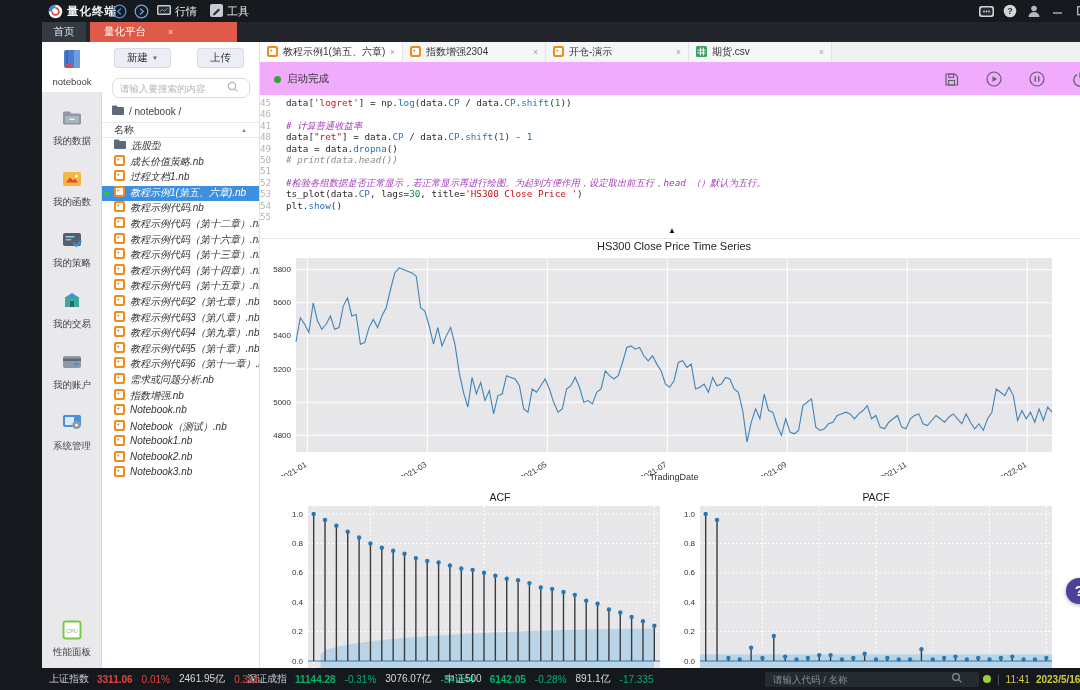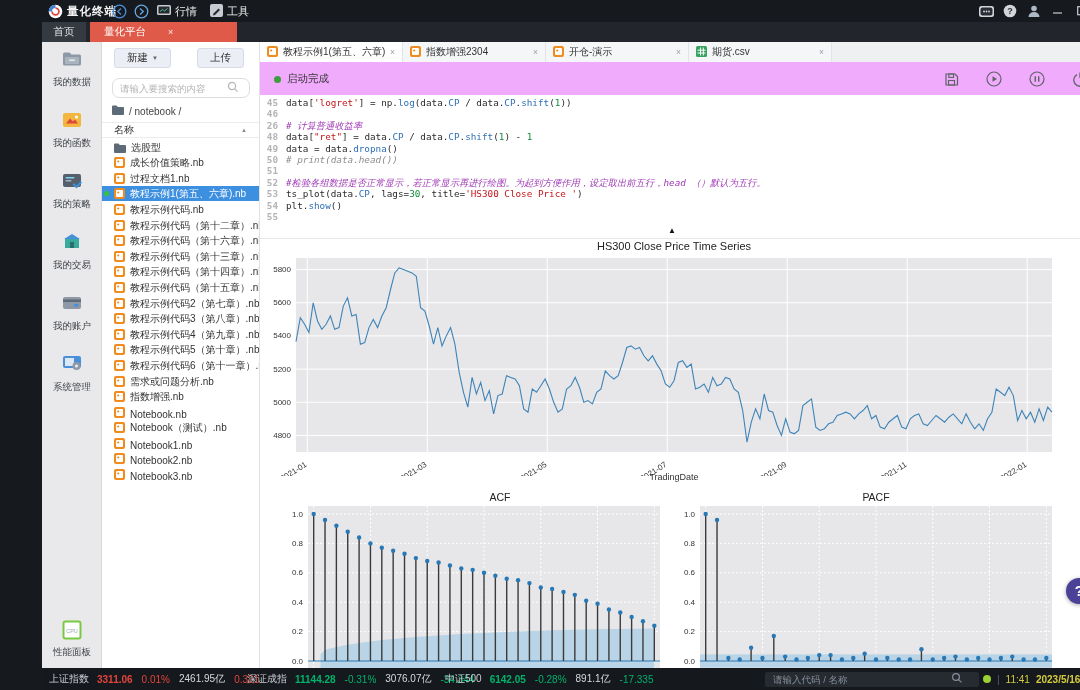--- a/index.html
+++ b/index.html
@@ -38,21 +38,21 @@
     font-size:10.5px; color:#333; display:flex; align-items:center; gap:4px; }
   .fp-caret { font-size:6px; color:#666; }
   .fp-search { position:absolute; left:10px; top:36px; width:138px; height:20px; border:1px solid #ddd; border-radius:7px; display:flex; align-items:center; }
   .fp-search input { border:none; outline:none; width:114px; font-size:9.5px; color:#333; padding-left:7px; background:transparent; }
   .fp-search input::placeholder { color:#b5b5b9; }
   .fp-crumb { position:absolute; left:10px; top:63px; display:flex; align-items:center; gap:5px; font-size:10px; color:#444; }
   .fp-header { position:absolute; left:0; top:80px; width:157px; height:16px; border-top:1px solid #ececec; border-bottom:1px solid #ececec;
     display:flex; align-items:center; justify-content:space-between; padding:0 12px 0 12px; font-size:10px; color:#333; }
   .fp-sort { font-size:6px; color:#888; }
   .fp-list { position:absolute; left:0; top:97px; width:157px; }
-  .file-row { height:15.6px; display:flex; align-items:flex-end; gap:5px; padding-left:12px; font-size:10px; color:#333; white-space:nowrap; position:relative; cursor:default; }
+  .file-row { height:15.6px; display:flex; align-items:flex-start; gap:5px; padding-left:12px; font-size:10px; color:#333; white-space:nowrap; position:relative; cursor:default;font-style:italic; }
   .file-row .fname { overflow:hidden; text-overflow:clip; }
   .file-row.selected { background:#3d8fe0; color:#fff; }
   .file-row.selected .seldot { position:absolute; left:2px; top:5.5px; width:5px; height:5px; border-radius:50%; background:#35c435; }
 
   
   .nbarea { position:absolute; left:218px; top:42px; width:854px; height:626px; background:#fff; }
   .nbtabs { position:absolute; left:0; top:0; width:854px; height:20px; background:#eef0f2; display:flex; }
   .nbtab { width:143px; height:20px; display:flex; align-items:center; gap:5px; padding:0 7px;
     background:#f5f6f8; border-right:1px solid #e2e4e8; font-size:10px; color:#333; cursor:default; }
   .nbtab .tlab { flex:1; overflow:hidden; white-space:nowrap; }
@@ -61,21 +61,21 @@
   .nbtoolbar { position:absolute; left:0; top:20px; width:854px; height:33px; background:#f0abfc; }
   .nb-status { position:absolute; left:14px; top:10px; display:flex; align-items:center; gap:6px; font-size:10.5px; color:#333; }
   .nb-status .dot { width:7px; height:7px; border-radius:50%; background:#3c9e3c; }
   .nb-actions { position:absolute; right:26px; top:9px; display:flex; gap:27px; }
   .nb-actions .abtn { width:16px; height:16px; display:flex; align-items:center; justify-content:center; }
 
   
   .editor { position:absolute; left:0; top:53px; width:840px; height:129px; background:#fff;
     font-family:"DejaVu Sans Mono","Liberation Mono",monospace; font-size:9.3px; padding-top:2px; }
   .code-line { height:11.4px; line-height:11.4px; display:flex; white-space:pre; }
-  .gutter { width:26px; text-align:right; color:#b4b4b8; padding-right:8px; flex-shrink:0;font-weight:bold; }
+  .gutter { width:26px; color:#b4b4b8; padding-right:8px; flex-shrink:0; }
   .tok-p { color:#2b2b2b; } .tok-s { color:#c5161d; } .tok-f { color:#2f6fb5; }
   .tok-n { color:#118a3c; } .tok-c { color:#a03bb5; font-style:italic; } .tok-cg { color:#8d8d8d; font-style:italic; }
 
   
   .output { position:absolute; left:0; top:182px; width:840px; height:444px; background:#fff; }
   .collapse-tri { position:absolute; left:408px; top:2px; font-size:8px; color:#111; cursor:default; }
   .out-hr { position:absolute; left:0; top:14px; width:840px; border-top:1px solid #e8e8e8; }
   .chart-title { position:absolute; text-align:center; color:#222; }
   .ct-main { left:36px; top:16px; width:756px; font-size:11px; }
   .ct-xlabel { left:36px; top:248px; width:756px; font-size:9px; color:#333; }
@@ -196,20 +196,29 @@
   <div class="apptabs">
     <div class="apptab-home">首页</div>
     <div class="apptab-active">
       <span>量化平台</span>
       <span class="apptab-close">×</span>
     </div>
   </div>
 
   <div class="sidebar">
     <div id="sidebar-items">
+        <div class="side-item active">
+          <span><svg width="22" height="22">
+              <rect x="3" y="2" width="16" height="18" rx="2" fill="#4a7bd0"></rect>
+              <rect x="13" y="2" width="6" height="18" fill="#6f9be0"></rect>
+              <rect x="5" y="2" width="2" height="18" fill="#3a66b5"></rect>
+              <path d="M5 15 h5 v5 l-2.5 -1.8 L5 20 Z" fill="#e0453e"></path>
+            </svg></span>
+          <div class="lab">notebook</div>
+        </div>
         <div class="side-item">
           <span><svg width="22" height="22">
               <path d="M2 6 q0 -1.5 1.5 -1.5 h5 l2 2 h8 q1.5 0 1.5 1.5 v8 q0 1.5 -1.5 1.5 h-15 q-1.5 0 -1.5 -1.5 Z" fill="#8d99a6"></path>
               <rect x="4" y="9" width="14" height="7" rx="1" fill="#aab4bf"></rect>
               <rect x="8" y="11.5" width="6" height="1.6" rx="0.8" fill="#e8ecf0"></rect>
             </svg></span>
           <div class="lab">我的数据</div>
         </div>
         <div class="side-item">
           <span><svg width="22" height="22">
@@ -540,21 +549,21 @@
               <path d="M5 3.6 a6.2 6.2 0 1 0 6 0" fill="none" stroke="#5f6368" stroke-width="1.3"></path>
               <line x1="8" y1="1.5" x2="8" y2="7" stroke="#5f6368" stroke-width="1.3"></line>
             </svg>
           </span>
       </div>
     </div>
 
     <div class="editor" id="editor">
         <div class="code-line"><span class="gutter">45</span><span><span class="tok-p">data[</span><span class="tok-s">'logret'</span><span class="tok-p">] = np.</span><span class="tok-f">log</span><span class="tok-p">(data.</span><span class="tok-f">CP</span><span class="tok-p"> / data.</span><span class="tok-f">CP</span><span class="tok-p">.</span><span class="tok-f">shift</span><span class="tok-p">(</span><span class="tok-n">1</span><span class="tok-p">))</span></span></div>
         <div class="code-line"><span class="gutter">46</span><span></span></div>
-        <div class="code-line"><span class="gutter">26</span><span><span class="tok-c"># 计算普通收益率</span></span></div>
+        <div class="code-line"><span class="gutter">41</span><span><span class="tok-c"># 计算普通收益率</span></span></div>
         <div class="code-line"><span class="gutter">48</span><span><span class="tok-p">data[</span><span class="tok-s">"ret"</span><span class="tok-p">] = data.</span><span class="tok-f">CP</span><span class="tok-p"> / data.</span><span class="tok-f">CP</span><span class="tok-p">.</span><span class="tok-f">shift</span><span class="tok-p">(</span><span class="tok-n">1</span><span class="tok-p">) - </span><span class="tok-n">1</span></span></div>
         <div class="code-line"><span class="gutter">49</span><span><span class="tok-p">data = data.</span><span class="tok-f">dropna</span><span class="tok-p">()</span></span></div>
         <div class="code-line"><span class="gutter">50</span><span><span class="tok-cg"># print(data.head())</span></span></div>
         <div class="code-line"><span class="gutter">51</span><span></span></div>
         <div class="code-line"><span class="gutter">52</span><span><span class="tok-c">#检验各组数据是否正常显示，若正常显示再进行绘图。为起到方便作用，设定取出前五行，head （）默认为五行。</span></span></div>
         <div class="code-line"><span class="gutter">53</span><span><span class="tok-p">ts_plot(data.</span><span class="tok-f">CP</span><span class="tok-p">, lags=</span><span class="tok-n">30</span><span class="tok-p">, title=</span><span class="tok-s">'HS300 Close Price '</span><span class="tok-p">)</span></span></div>
         <div class="code-line"><span class="gutter">54</span><span><span class="tok-p">plt.</span><span class="tok-f">show</span><span class="tok-p">()</span></span></div>
         <div class="code-line"><span class="gutter">55</span><span></span></div>
       </div>
 

